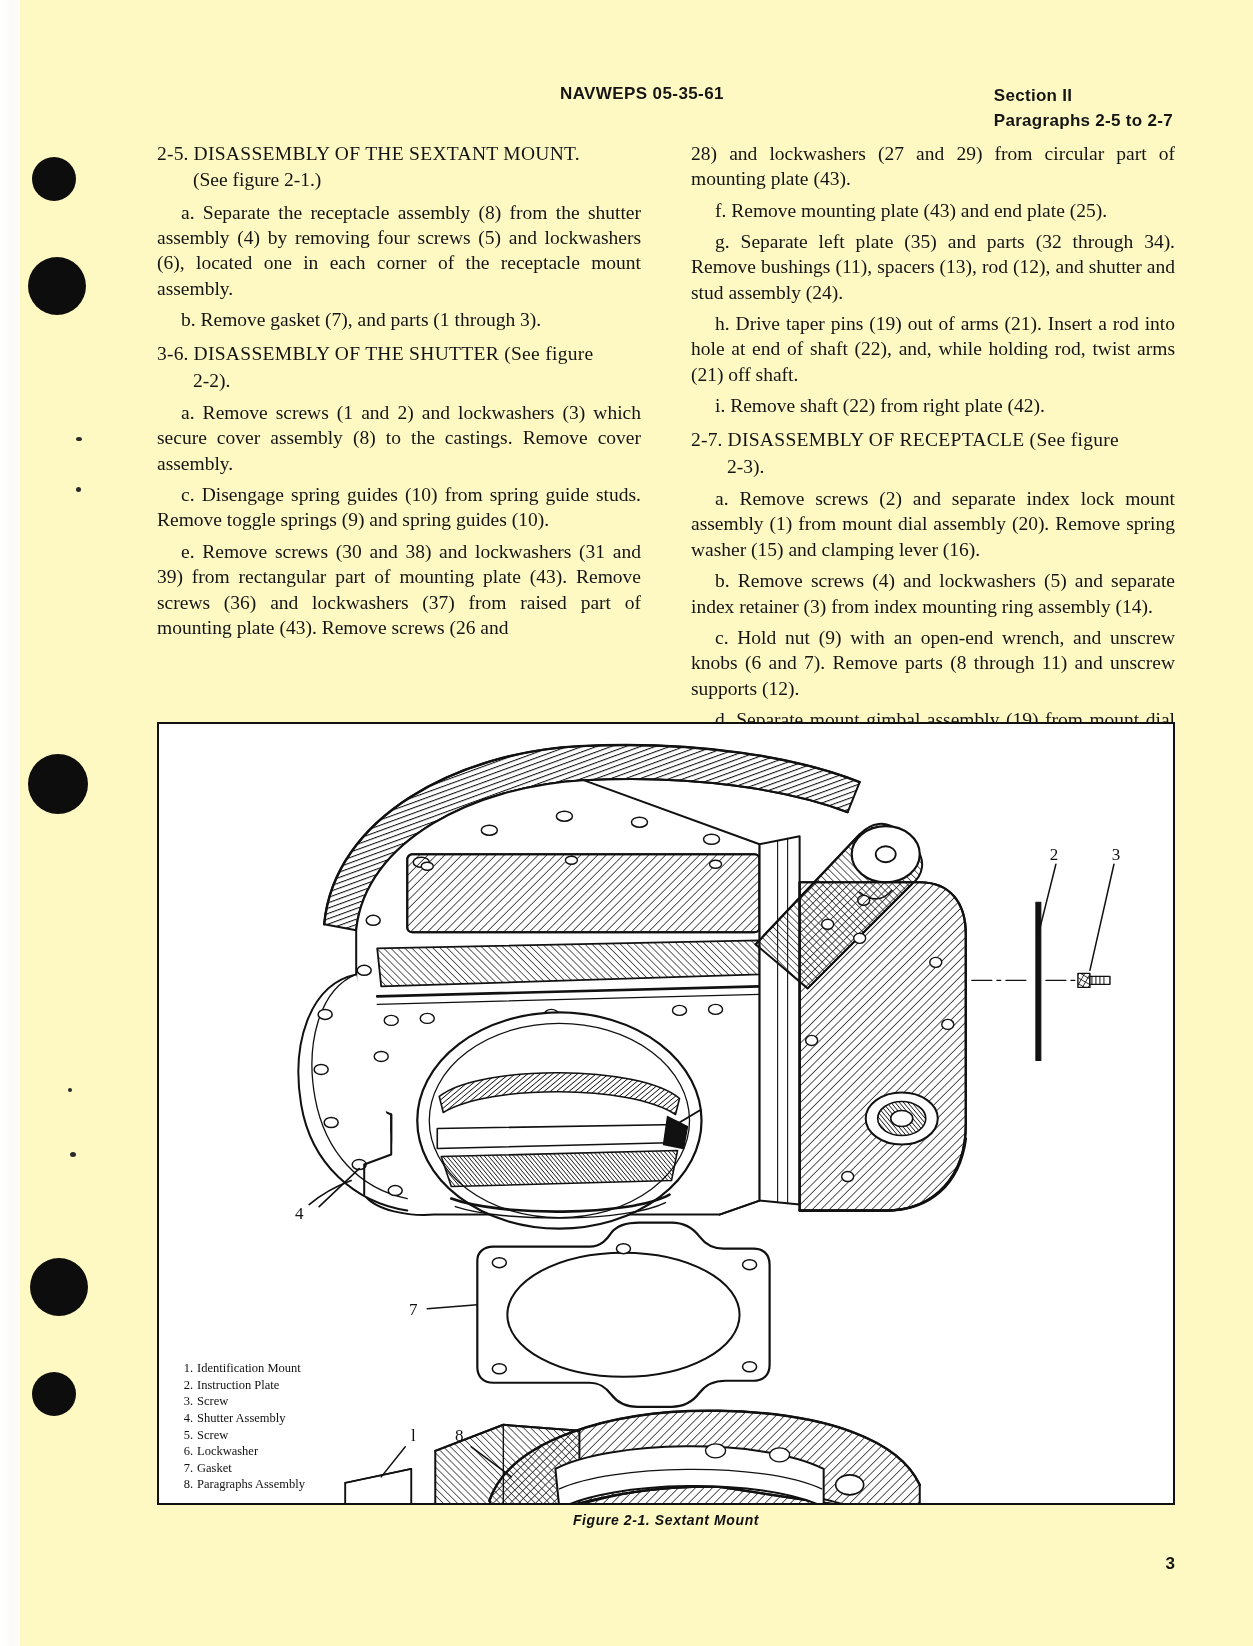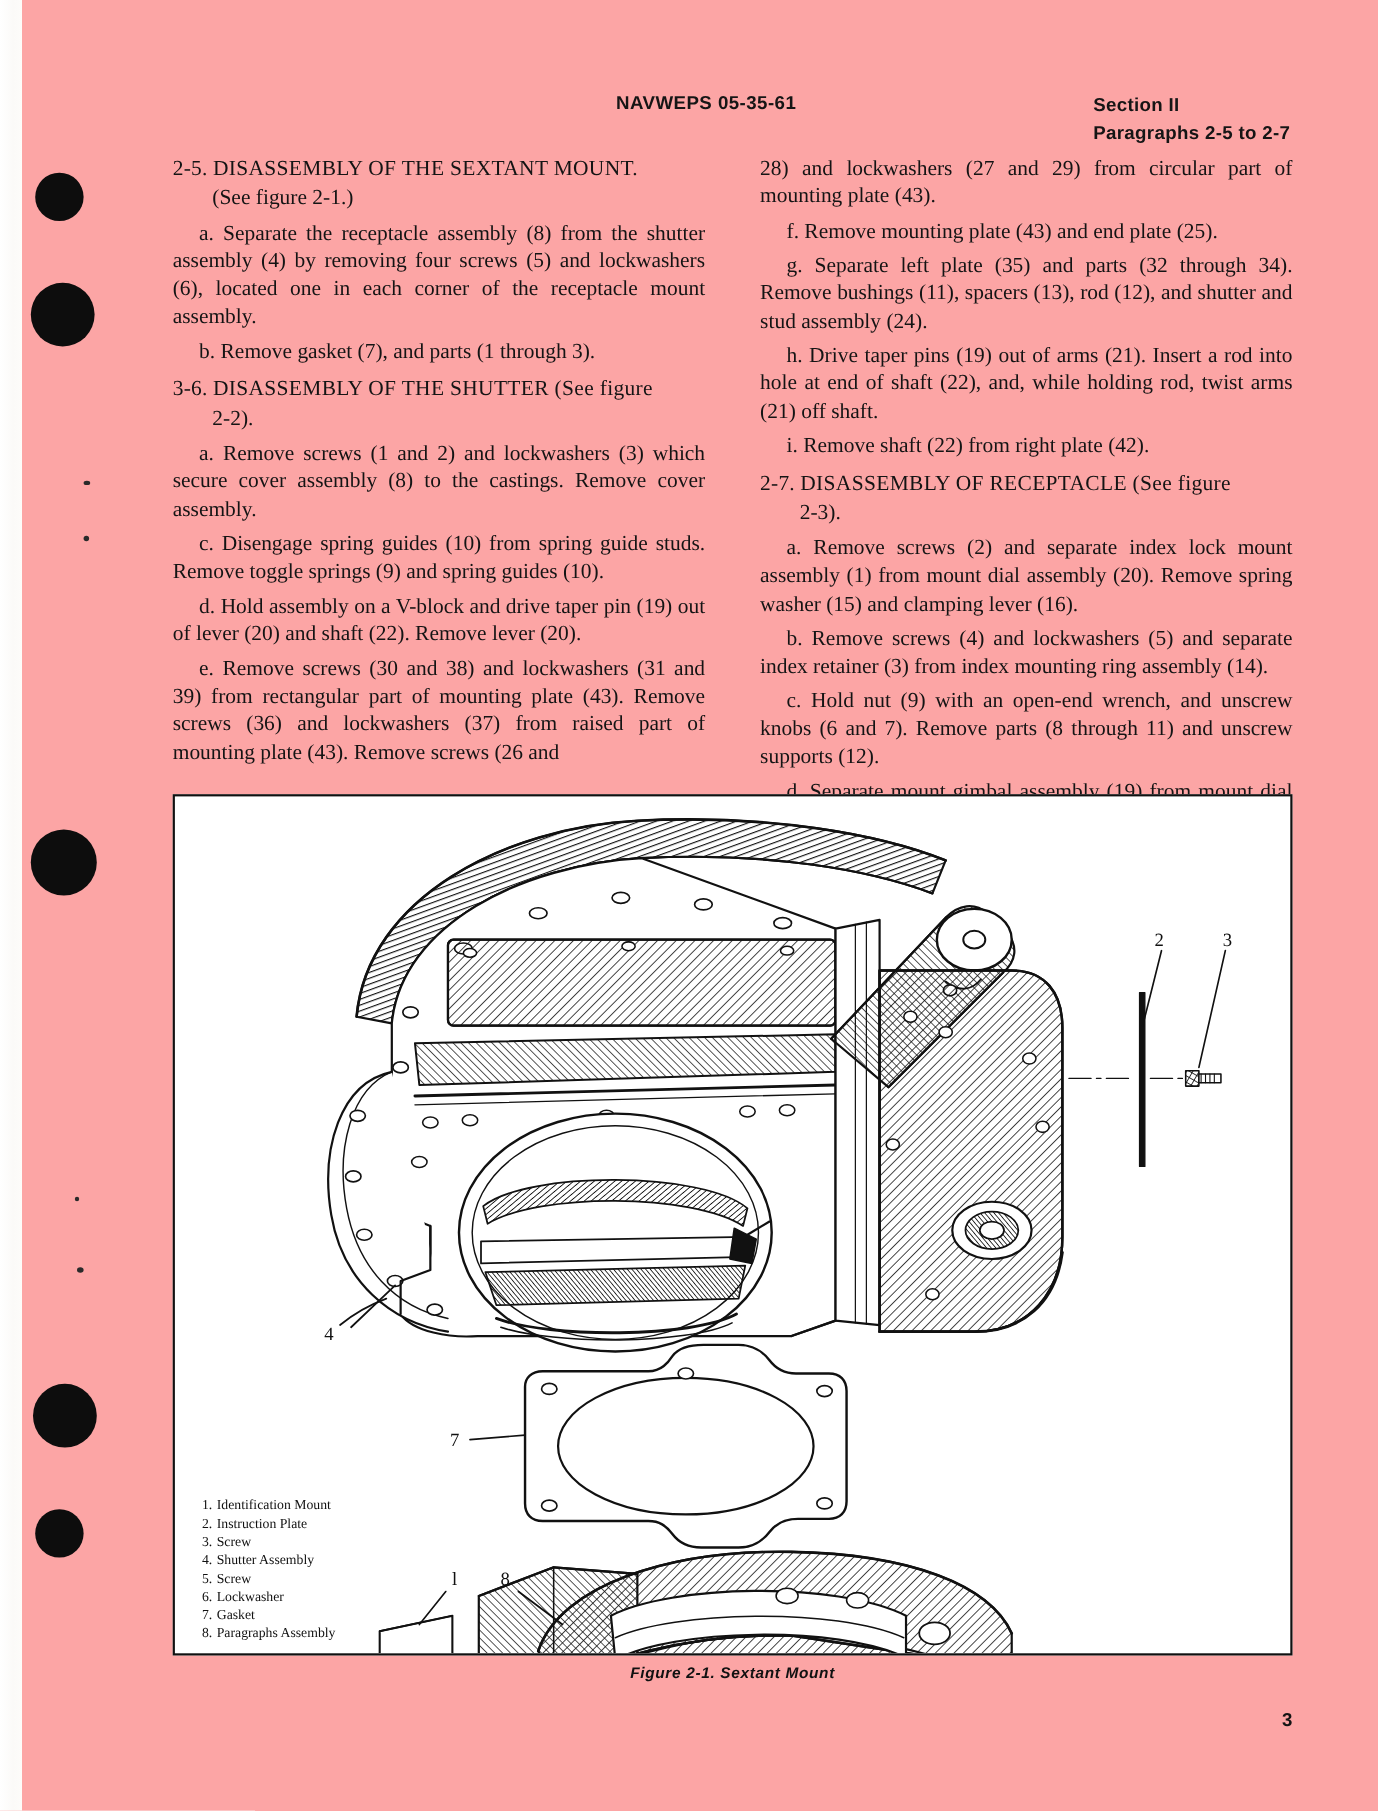--- a/index.html
+++ b/index.html
@@ -13,21 +13,21 @@
     position: relative;
     font-family: "Liberation Serif", "DejaVu Serif", serif;
     color: #1a1a1a;
     overflow: hidden;
   }
 
   
   .page {
     position: absolute;
     inset: 0;
-    background: #fca5a5;
+    background: #fef9c3;
   }
   .scan-edge-left {
     position: absolute;
     left: 0; top: 0;
     width: 20px; height: 1646px;
     background: linear-gradient(to right, #ffffff 0%, #fbfaf8 60%, #fdfcfa 100%);
   }
   .punch {
     position: absolute;
     background: #0d0d0d;
@@ -218,21 +218,20 @@
       <p class="para">b. Remove gasket (7), and parts (1 through 3).</p>
 
       <div class="sec-head" style="margin-top:9px;">
         <span class="num">3-6.</span>
         <span class="caps">DISASSEMBLY OF THE SHUTTER (See figure</span>
       </div>
       <div class="sec-cont">2-2).</div>
 
       <p class="para">a. Remove screws (1 and 2) and lockwashers (3) which secure cover assembly (8) to the castings. Remove cover assembly.</p>
       <p class="para">c. Disengage spring guides (10) from spring guide studs. Remove toggle springs (9) and spring guides (10).</p>
-      <p class="para">d. Hold assembly on a V-block and drive taper pin (19) out of lever (20) and shaft (22). Remove lever (20).</p>
       <p class="para">e. Remove screws (30 and 38) and lockwashers (31 and 39) from rectangular part of mounting plate (43). Remove screws (36) and lockwashers (37) from raised part of mounting plate (43). Remove screws (26 and</p>
     </div>
 
     <div class="col right">
       <p class="cont">28) and lockwashers (27 and 29) from circular part of mounting plate (43).</p>
       <p class="para">f. Remove mounting plate (43) and end plate (25).</p>
       <p class="para">g. Separate left plate (35) and parts (32 through 34). Remove bushings (11), spacers (13), rod (12), and shutter and stud assembly (24).</p>
       <p class="para">h. Drive taper pins (19) out of arms (21). Insert a rod into hole at end of shaft (22), and, while holding rod, twist arms (21) off shaft.</p>
       <p class="para">i. Remove shaft (22) from right plate (42).</p>
 

